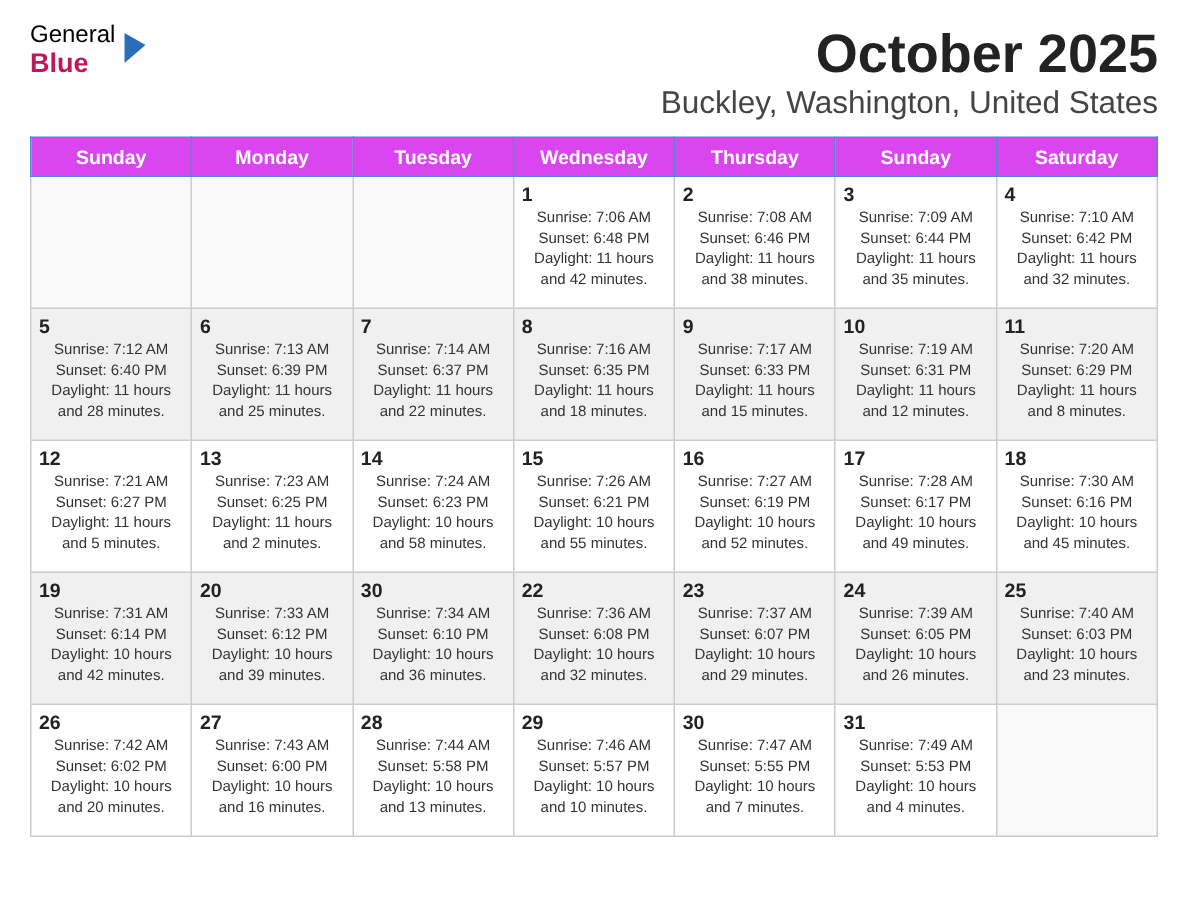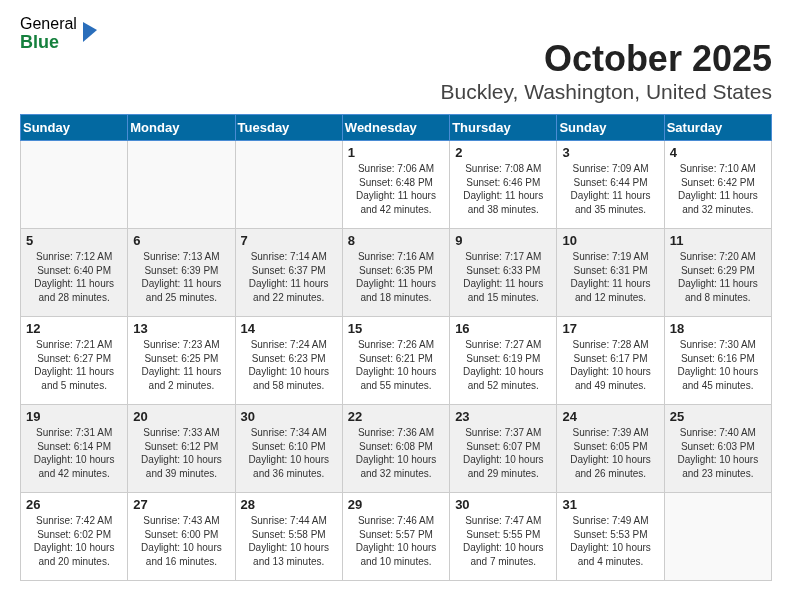--- a/index.html
+++ b/index.html
@@ -28,52 +28,51 @@
       align-items: center;
     }
     .logo-text {
       display: flex;
       flex-direction: column;
       line-height: 1.1;
     }
     .logo-blue {
       font-size: 18px;
       font-weight: bold;
-      color: #15803d;
+      color: #be185d;
     }
     .logo-icon {
       width: 20px;
       height: 24px;
       margin-left: 2px;
       margin-top: -4px;
     }
     .title-block {
       text-align: right;
     }
     .month-title {
       font-size: 36px;
       font-weight: bold;
       color: #222;
-      margin-top: 23px;
     }
     .location {
       font-size: 21px;
       color: #444;
     }
     .calendar {
       flex: 1;
       border: 1px solid #ccc;
       border-collapse: collapse;
       width: 100%;
       table-layout: fixed;
     }
     .calendar th {
-      background-color: #0369a1;
+      background-color: #d946ef;
       color: white;
-      text-align: left;
+      text-align: center;
       padding: 5px 2px;
       font-size: 13px;
       border: 1px solid #4a8cd4;
     }
     .calendar td {
       vertical-align: top;
       border: 1px solid #ccc;
       padding: 4px 5px;
       font-size: 10.5px;
       color: #222;

